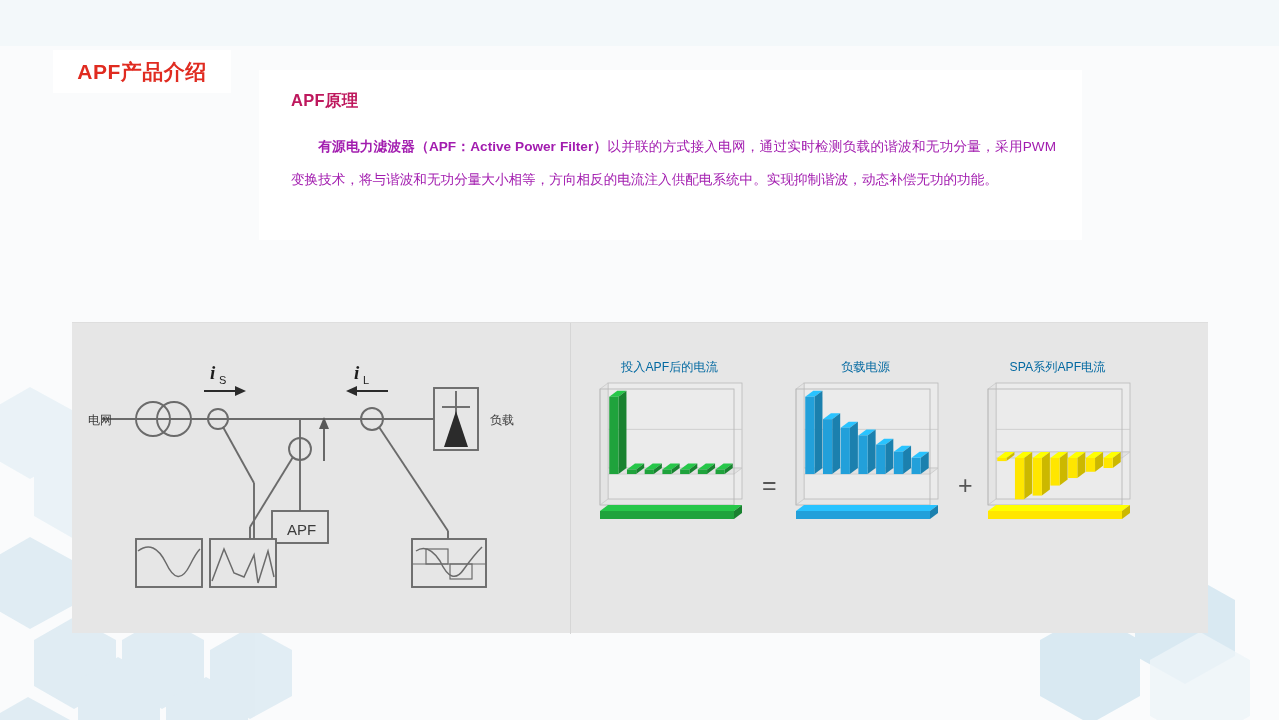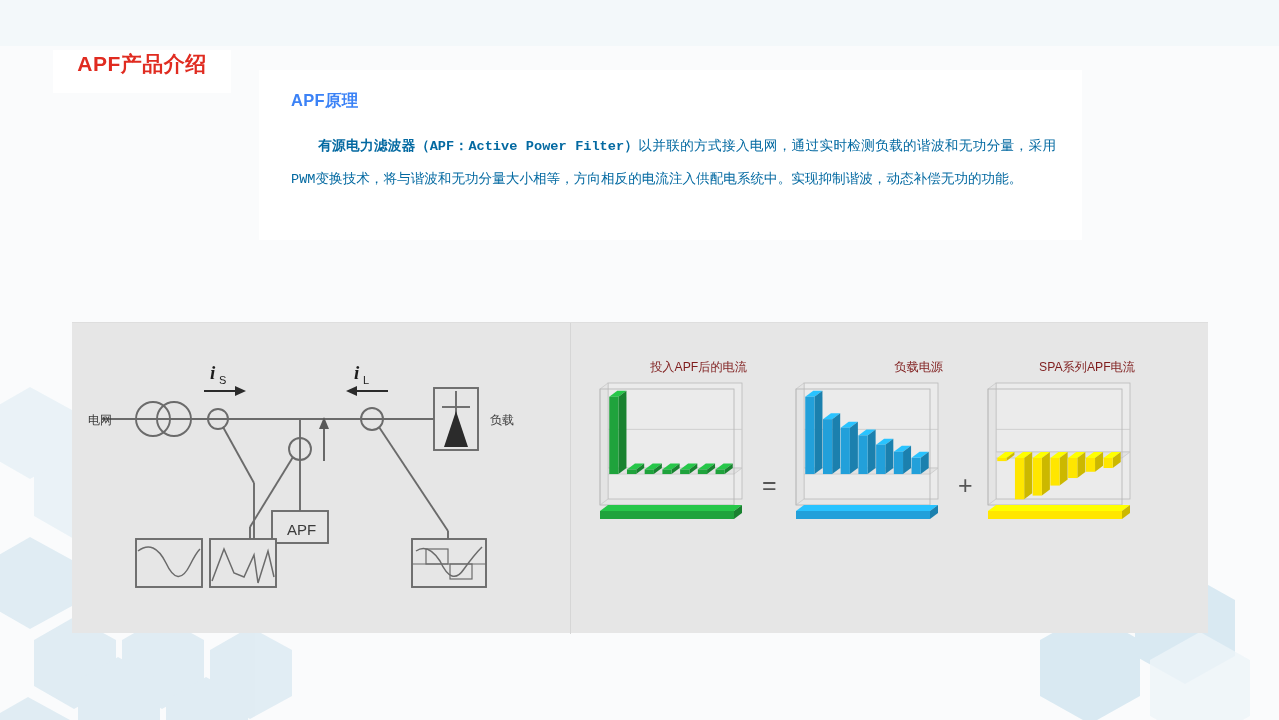--- a/index.html
+++ b/index.html
@@ -19,21 +19,21 @@
     width: 1279px; height: 720px;
     z-index: 0; pointer-events: none;
   }
 
   
   #title-tag {
     position: absolute;
     left: 53px; top: 50px;
     width: 178px; height: 43px;
     background: #ffffff;
-    display: flex; align-items: flex-start; justify-content: center;
+    display: flex; align-items: center; justify-content: center;
     z-index: 5;
   }
   #title-tag .txt {
     color: #e02b20;
     font-size: 21px;
     font-weight: bold;
     letter-spacing: .5px;
     white-space: nowrap;
   }
 
@@ -42,31 +42,30 @@
     position: absolute;
     left: 259px; top: 70px;
     width: 823px; height: 170px;
     background: #ffffff;
     z-index: 4;
     padding: 20px 26px 0 32px;
   }
   #desc-heading {
     font-size: 16.5px;
     font-weight: bold;
-    color: #3b82f6;
+    color: #be185d;
     margin-bottom: 18px;
     letter-spacing: .3px;
   }
   #desc-body {
     font-size: 13.6px;
-    color: #0369a1;
+    color: #a21caf;
     line-height: 2.45;
     text-align: justify;
     text-indent: 2em;
-    font-family: Liberation Mono, monospace;
   }
   #desc-body b { font-weight: bold; }
 
   
   #panel {
     position: absolute;
     left: 72px; top: 322px;
     width: 1136px; height: 311px;
     background: #e6e6e6;
     border-top: 1px solid #dedede;
@@ -89,23 +88,23 @@
   
   #charts {
     position: absolute;
     left: 520px; top: 0px;
     width: 616px; height: 311px;
   }
   .chart-block { position: absolute; top: 58px; }
   .chart-title {
     position: absolute;
     top: -22px; left: 0; width: 100%;
-    text-align: right;
+    text-align: center;
     font-size: 12.2px;
-    color: #7f1d1d;
+    color: #0369a1;
     white-space: nowrap;
   }
   .chart-canvas { display: block; }
   .operator {
     position: absolute;
     top: 148px;
     font-size: 25px;
     color: #555;
     font-weight: 300;
   }

